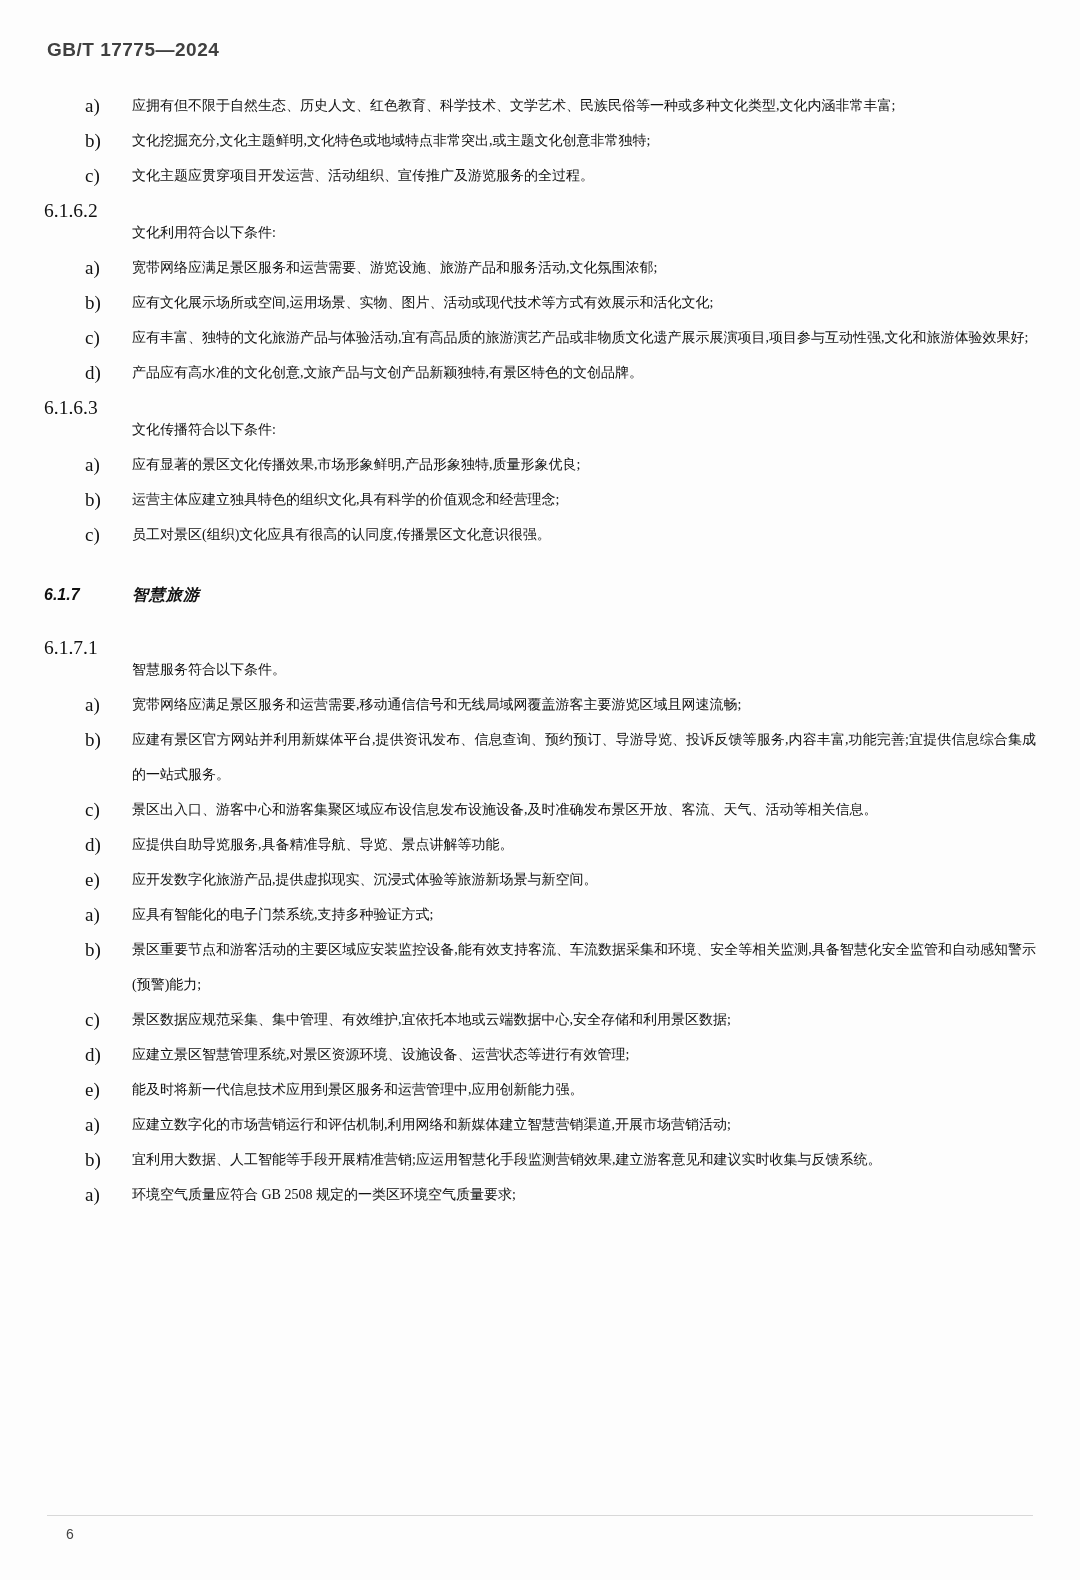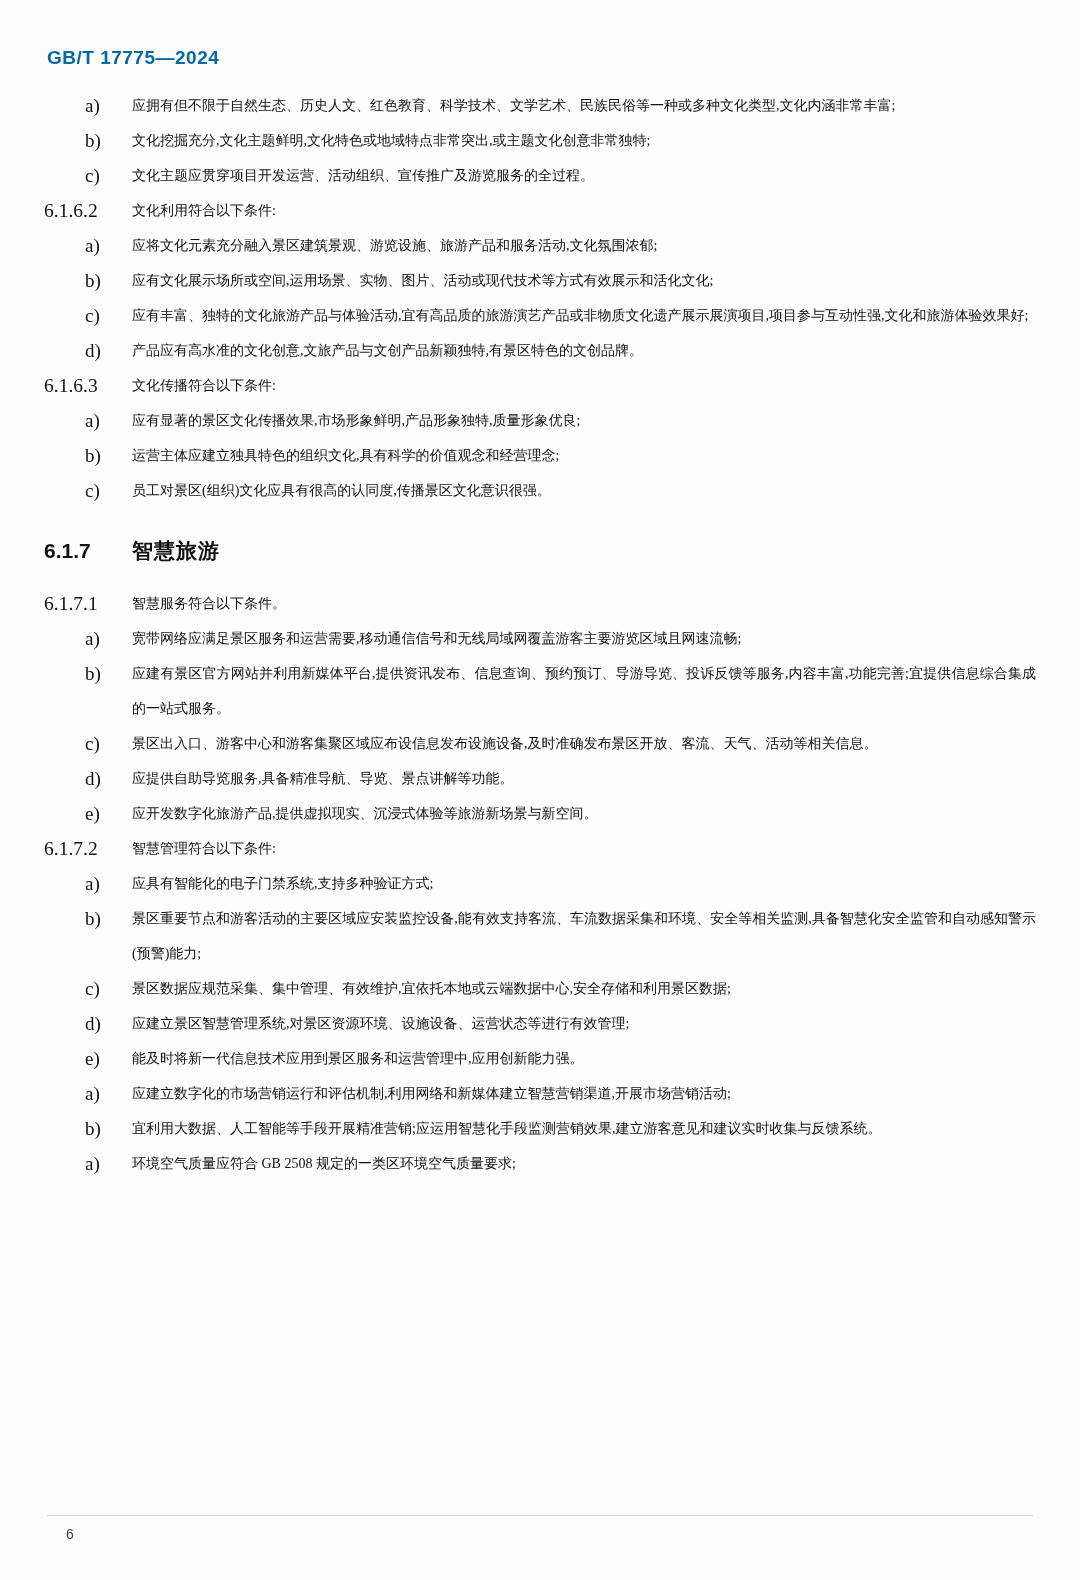--- a/index.html
+++ b/index.html
@@ -11,27 +11,27 @@
     position: relative;
     width: 1080px;
     height: 1580px;
     background: #fdfdfd;
     font-family: "Liberation Serif", "DejaVu Serif", serif;
     color: #111111;
     overflow: hidden;
   }
   .header {
     position: absolute;
-    top: 47px;
+    top: 39px;
     left: 47px;
     font-family: "Liberation Sans", sans-serif;
     font-weight: bold;
     font-size: 19px;
     letter-spacing: 0.5px;
-    color: #0369a1;
+    color: #404040;
   }
   .content {
     position: absolute;
     top: 88px;
     left: 44px;
     width: 992px;
   }
   
   .row {
     display: flex;
@@ -53,44 +53,46 @@
     text-justify: inter-ideograph;
     flex: 1 1 auto;
   }
 
   
   .clause .num {
     width: 88px;
   }
   .clause .txt {
     padding-left: 0px;
+    margin-top: 22px;
   }
 
   
   .item {
     padding-left: 41px;
   }
   .item .num {
     width: 47px;
     font-size: 19px;
   }
   .item .txt {
     padding-left: 0;
   }
 
   
   .heading {
     display: flex;
     align-items: center;
     font-family: "Liberation Sans", sans-serif;
     font-weight: bold;
-    font-size: 21px;
+    font-size: 16px;
     line-height: 34px;
     margin-top: 26px;
     margin-bottom: 18px;
+    font-style: italic;
   }
   .heading .hnum {
     width: 88px;
     flex: 0 0 auto;
   }
   .heading .htitle {
     flex: 1 1 auto;
     letter-spacing: 1px;
   }
 
@@ -130,21 +132,21 @@
       <div class="row item">
         <div class="num">c)</div>
         <div class="txt">文化主题应贯穿项目开发运营、活动组织、宣传推广及游览服务的全过程。</div>
       </div>
       <div class="row clause">
         <div class="num">6.1.6.2</div>
         <div class="txt">文化利用符合以下条件:</div>
       </div>
       <div class="row item">
         <div class="num">a)</div>
-        <div class="txt">应将文化元素充分融入景区建筑景观、游览设施、旅游产品和服务活动,文化氛围浓郁;</div>
+        <div class="txt">宽带网络应满足景区服务和运营需要、游览设施、旅游产品和服务活动,文化氛围浓郁;</div>
       </div>
       <div class="row item">
         <div class="num">b)</div>
         <div class="txt">应有文化展示场所或空间,运用场景、实物、图片、活动或现代技术等方式有效展示和活化文化;</div>
       </div>
       <div class="row item">
         <div class="num">c)</div>
         <div class="txt">应有丰富、独特的文化旅游产品与体验活动,宜有高品质的旅游演艺产品或非物质文化遗产展示展演项目,项目参与互动性强,文化和旅游体验效果好;</div>
       </div>
       <div class="row item">
@@ -188,24 +190,20 @@
         <div class="txt">景区出入口、游客中心和游客集聚区域应布设信息发布设施设备,及时准确发布景区开放、客流、天气、活动等相关信息。</div>
       </div>
       <div class="row item">
         <div class="num">d)</div>
         <div class="txt">应提供自助导览服务,具备精准导航、导览、景点讲解等功能。</div>
       </div>
       <div class="row item">
         <div class="num">e)</div>
         <div class="txt">应开发数字化旅游产品,提供虚拟现实、沉浸式体验等旅游新场景与新空间。</div>
       </div>
-      <div class="row clause">
-        <div class="num">6.1.7.2</div>
-        <div class="txt">智慧管理符合以下条件:</div>
-      </div>
       <div class="row item">
         <div class="num">a)</div>
         <div class="txt">应具有智能化的电子门禁系统,支持多种验证方式;</div>
       </div>
       <div class="row item">
         <div class="num">b)</div>
         <div class="txt">景区重要节点和游客活动的主要区域应安装监控设备,能有效支持客流、车流数据采集和环境、安全等相关监测,具备智慧化安全监管和自动感知警示(预警)能力;</div>
       </div>
       <div class="row item">
         <div class="num">c)</div>

